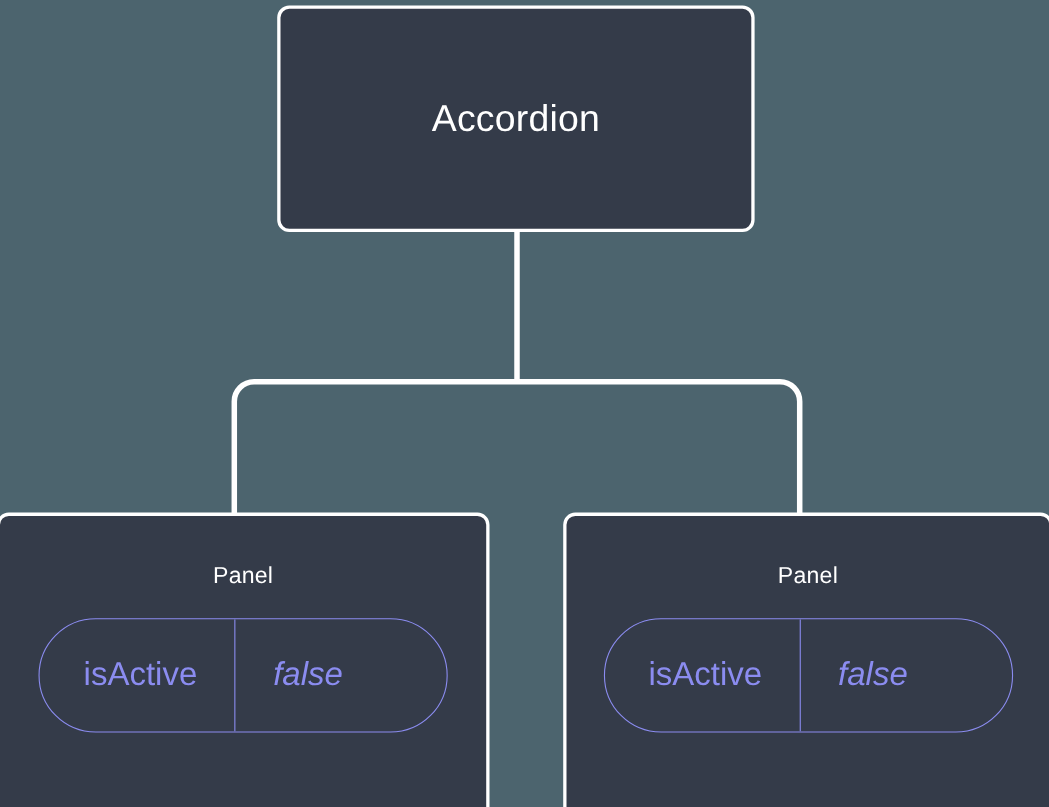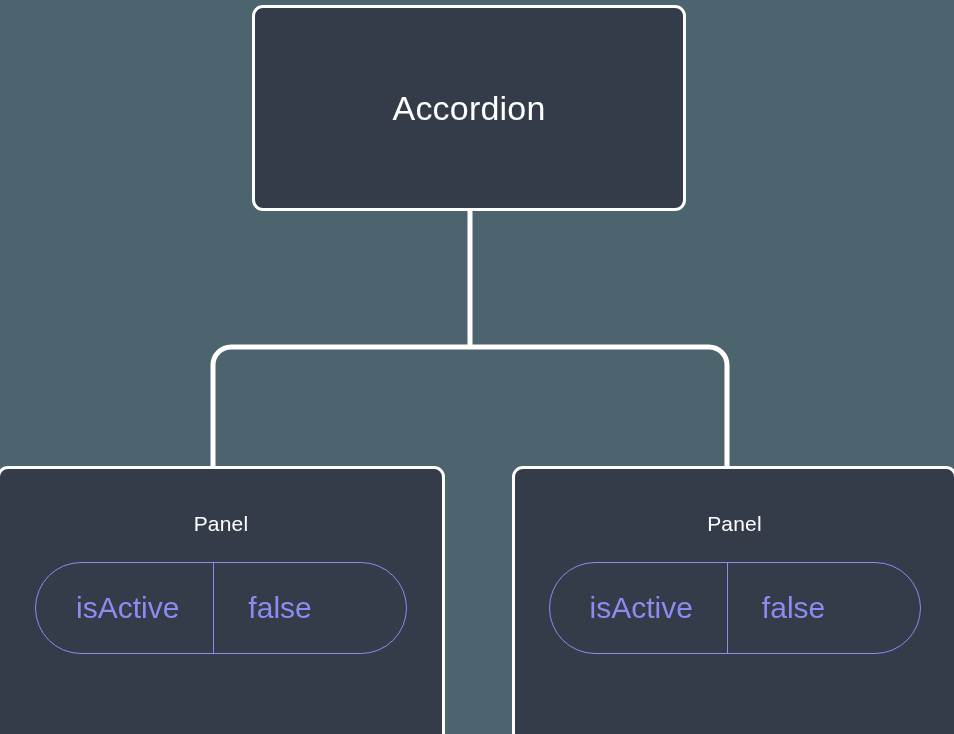--- a/index.html
+++ b/index.html
@@ -79,41 +79,42 @@
     font-size: 21px;
   }
 
   
   .prop-pill {
     margin-top: 28px;
     display: flex;
     align-items: stretch;
     border: 1.5px solid #8b8cf0;
     border-radius: 999px;
-    height: 92px;
+    height: 104px;
     box-sizing: border-box;
     overflow: hidden;
   }
   .prop-key,
   .prop-val {
     display: flex;
     align-items: center;
     justify-content: center;
     color: #8b8cf0;
     font-size: 30px;
     line-height: 1;
     white-space: nowrap;
     box-sizing: border-box;
   }
   .prop-key {
     padding: 0 34px 0 40px;
   }
   .prop-val {
     padding: 0 40px 0 34px;
     border-left: 1.5px solid #8b8cf0;
+    font-style: italic;
   }
   .pill-left  { width: 372px; }
   .pill-right { width: 372px; }
 </style>
 </head>
 <body>
 
 <div id="stage">
 
   <svg id="connectors" viewBox="0 0 954 734" width="954" height="734" fill="none" xmlns="http://www.w3.org/2000/svg">

